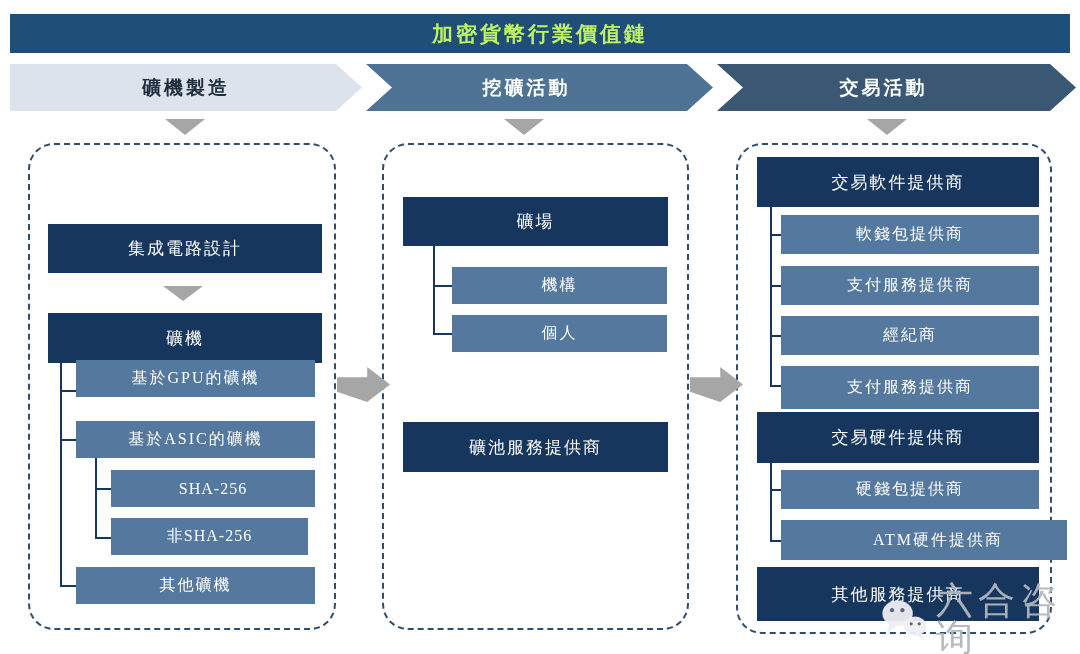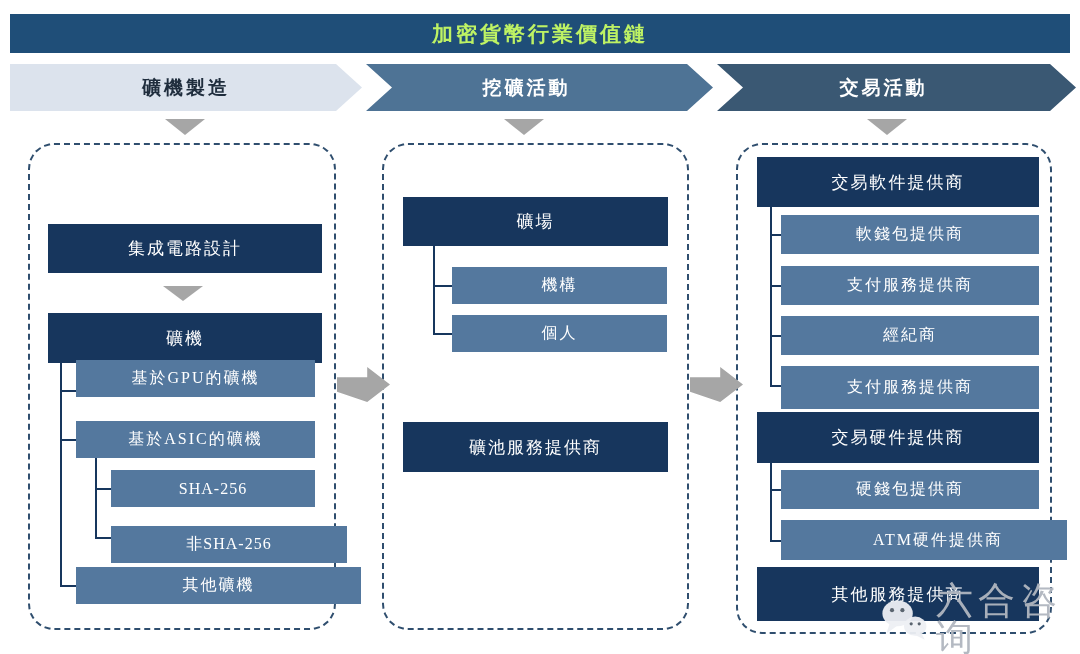--- a/index.html
+++ b/index.html
@@ -96,22 +96,22 @@
   <div class="col" style="left:28px;width:308px;"></div>
   <div class="col" style="left:382px;width:307px;"></div>
   <div class="col" style="left:736px;width:316px;height:491px;"></div>
 
   <div class="box lvl-primary" style="left:48px;top:224px;width:274px;height:49px;">集成電路設計</div>
   <div class="tri-down" style="left:163px;top:286px;border-top-width:15px;"></div>
   <div class="box lvl-primary" style="left:48px;top:313px;width:274px;height:50px;">礦機</div>
   <div class="box lvl-secondary" style="left:76px;top:360px;width:239px;height:37px;">基於GPU的礦機</div>
   <div class="box lvl-secondary" style="left:76px;top:421px;width:239px;height:37px;">基於ASIC的礦機</div>
   <div class="box lvl-secondary bold" style="left:111px;top:470px;width:204px;height:37px;">SHA-256</div>
-  <div class="box lvl-secondary bold" style="left:111px;top:518px;width:236px;height:37px;margin-top:8px;">非SHA-256</div>
-  <div class="box lvl-secondary" style="left:76px;top:567px;width:285px;height:37px;">其他礦機</div>
+  <div class="box lvl-secondary bold" style="left:111px;top:518px;width:197px;height:37px;">非SHA-256</div>
+  <div class="box lvl-secondary" style="left:76px;top:567px;width:239px;height:37px;">其他礦機</div>
 
   <div class="vline" style="left:60px;top:363px;height:222px;"></div>
   <div class="hstub" style="left:60px;top:390px;width:16px;"></div>
   <div class="hstub" style="left:60px;top:439px;width:16px;"></div>
   <div class="hstub" style="left:60px;top:585px;width:16px;"></div>
   <div class="vline" style="left:95px;top:458px;height:79px;"></div>
   <div class="hstub" style="left:95px;top:488px;width:16px;"></div>
   <div class="hstub" style="left:95px;top:537px;width:16px;"></div>
 
   <div class="box lvl-primary" style="left:403px;top:197px;width:265px;height:49px;">礦場</div>

